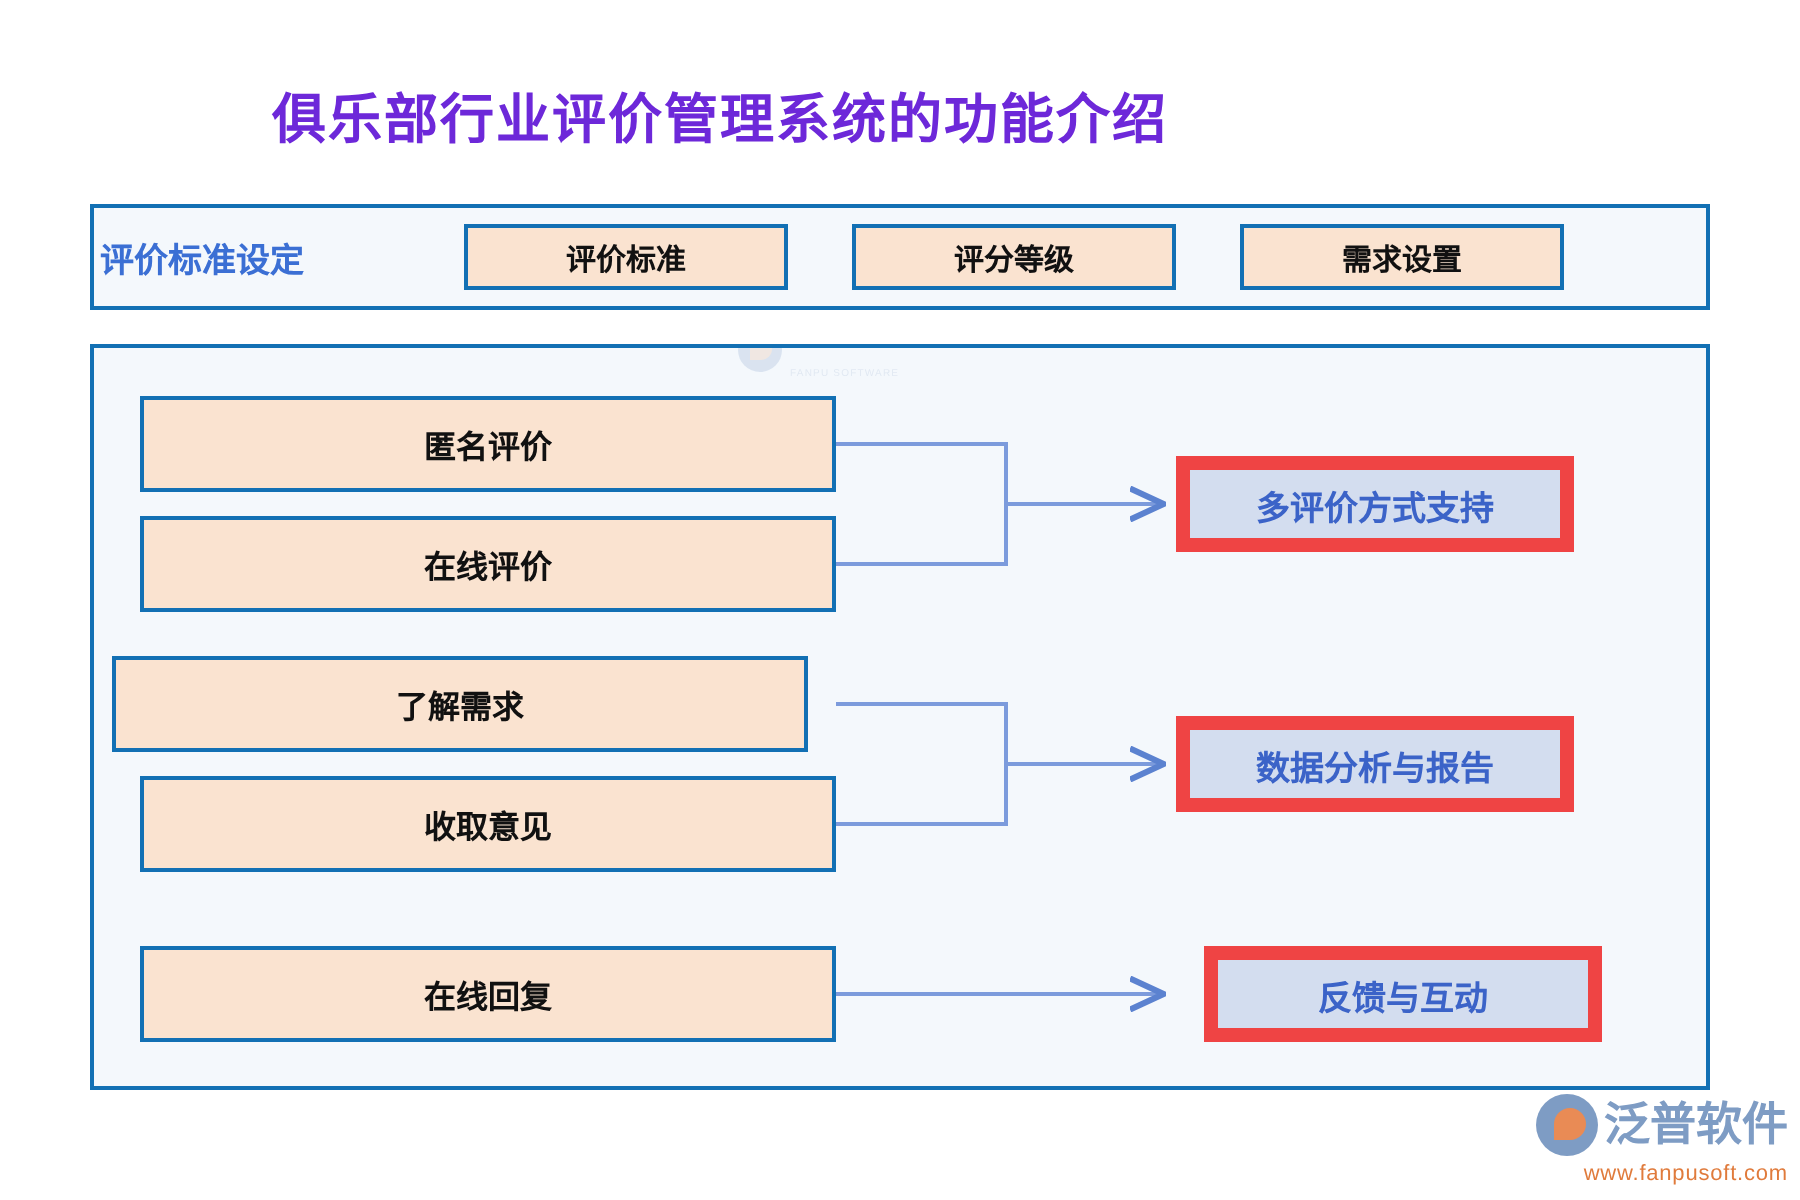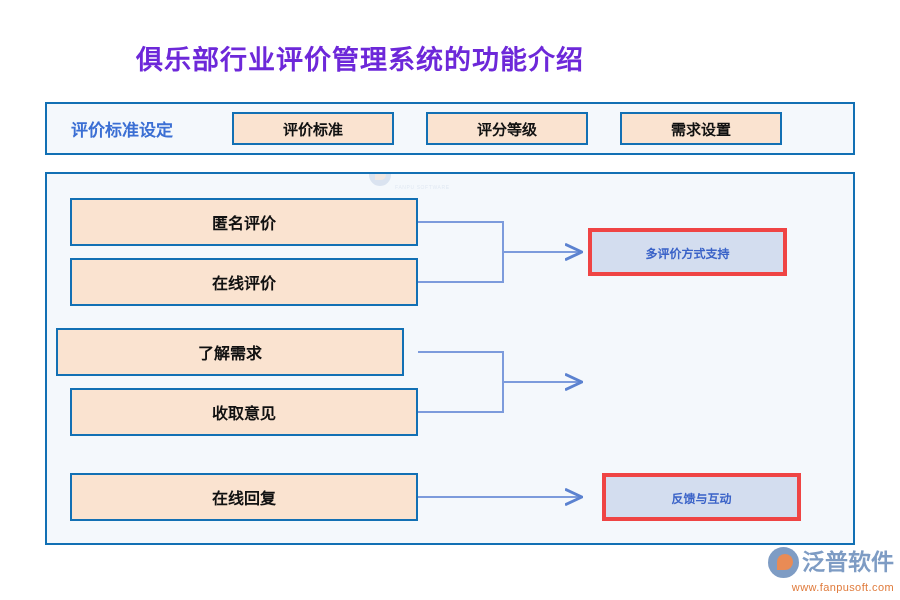--- a/index.html
+++ b/index.html
@@ -38,21 +38,21 @@
     width: 810px;
     height: 53px;
     box-sizing: border-box;
     border: 2px solid #1270B4;
     background: #F4F8FC;
     display: flex;
     align-items: center;
   }
   .top-bar-label {
     width: 185px;
-    padding-left: 24px;
+    padding-left: 3px;
     box-sizing: border-box;
     font-size: 17px;
     font-weight: bold;
     color: #3B6FD4;
     white-space: nowrap;
   }
   .top-chip {
     width: 162px;
     height: 33px;
     margin-right: 32px;
@@ -142,24 +142,24 @@
     justify-content: center;
     white-space: nowrap;
   }
 
   
   .dst-box {
     position: absolute;
     width: 199px;
     height: 48px;
     box-sizing: border-box;
-    border: 4px solid #ef4444;
+    border: 7px solid #ef4444;
     background: #D3DDEF;
     color: #3B63C8;
-    font-size: 12px;
+    font-size: 17px;
     font-weight: bold;
     display: flex;
     align-items: center;
     justify-content: center;
     white-space: nowrap;
   }
 
   
   .connector-svg {
     position: absolute;
@@ -263,20 +263,21 @@
   <div class="src-box" style="left:23px; top:24px;">匿名评价</div>
 
   <div class="src-box" style="left:23px; top:84px;">在线评价</div>
 
   <div class="dst-box" style="left:541px; top:54px;">多评价方式支持</div>
 
   <div class="src-box" style="left:9px; top:154px;">了解需求</div>
 
   <div class="src-box" style="left:23px; top:214px;">收取意见</div>
 
+  <div class="dst-box" style="left:541px; top:184px;">数据分析与报告</div>
 
   <div class="src-box" style="left:23px; top:299px;">在线回复</div>
 
   <div class="dst-box" style="left:555px; top:299px;">反馈与互动</div>
 
 </div>
 
 <div class="brand-logo">
   <div class="bl-row">
     <span class="bl-mark"></span>

